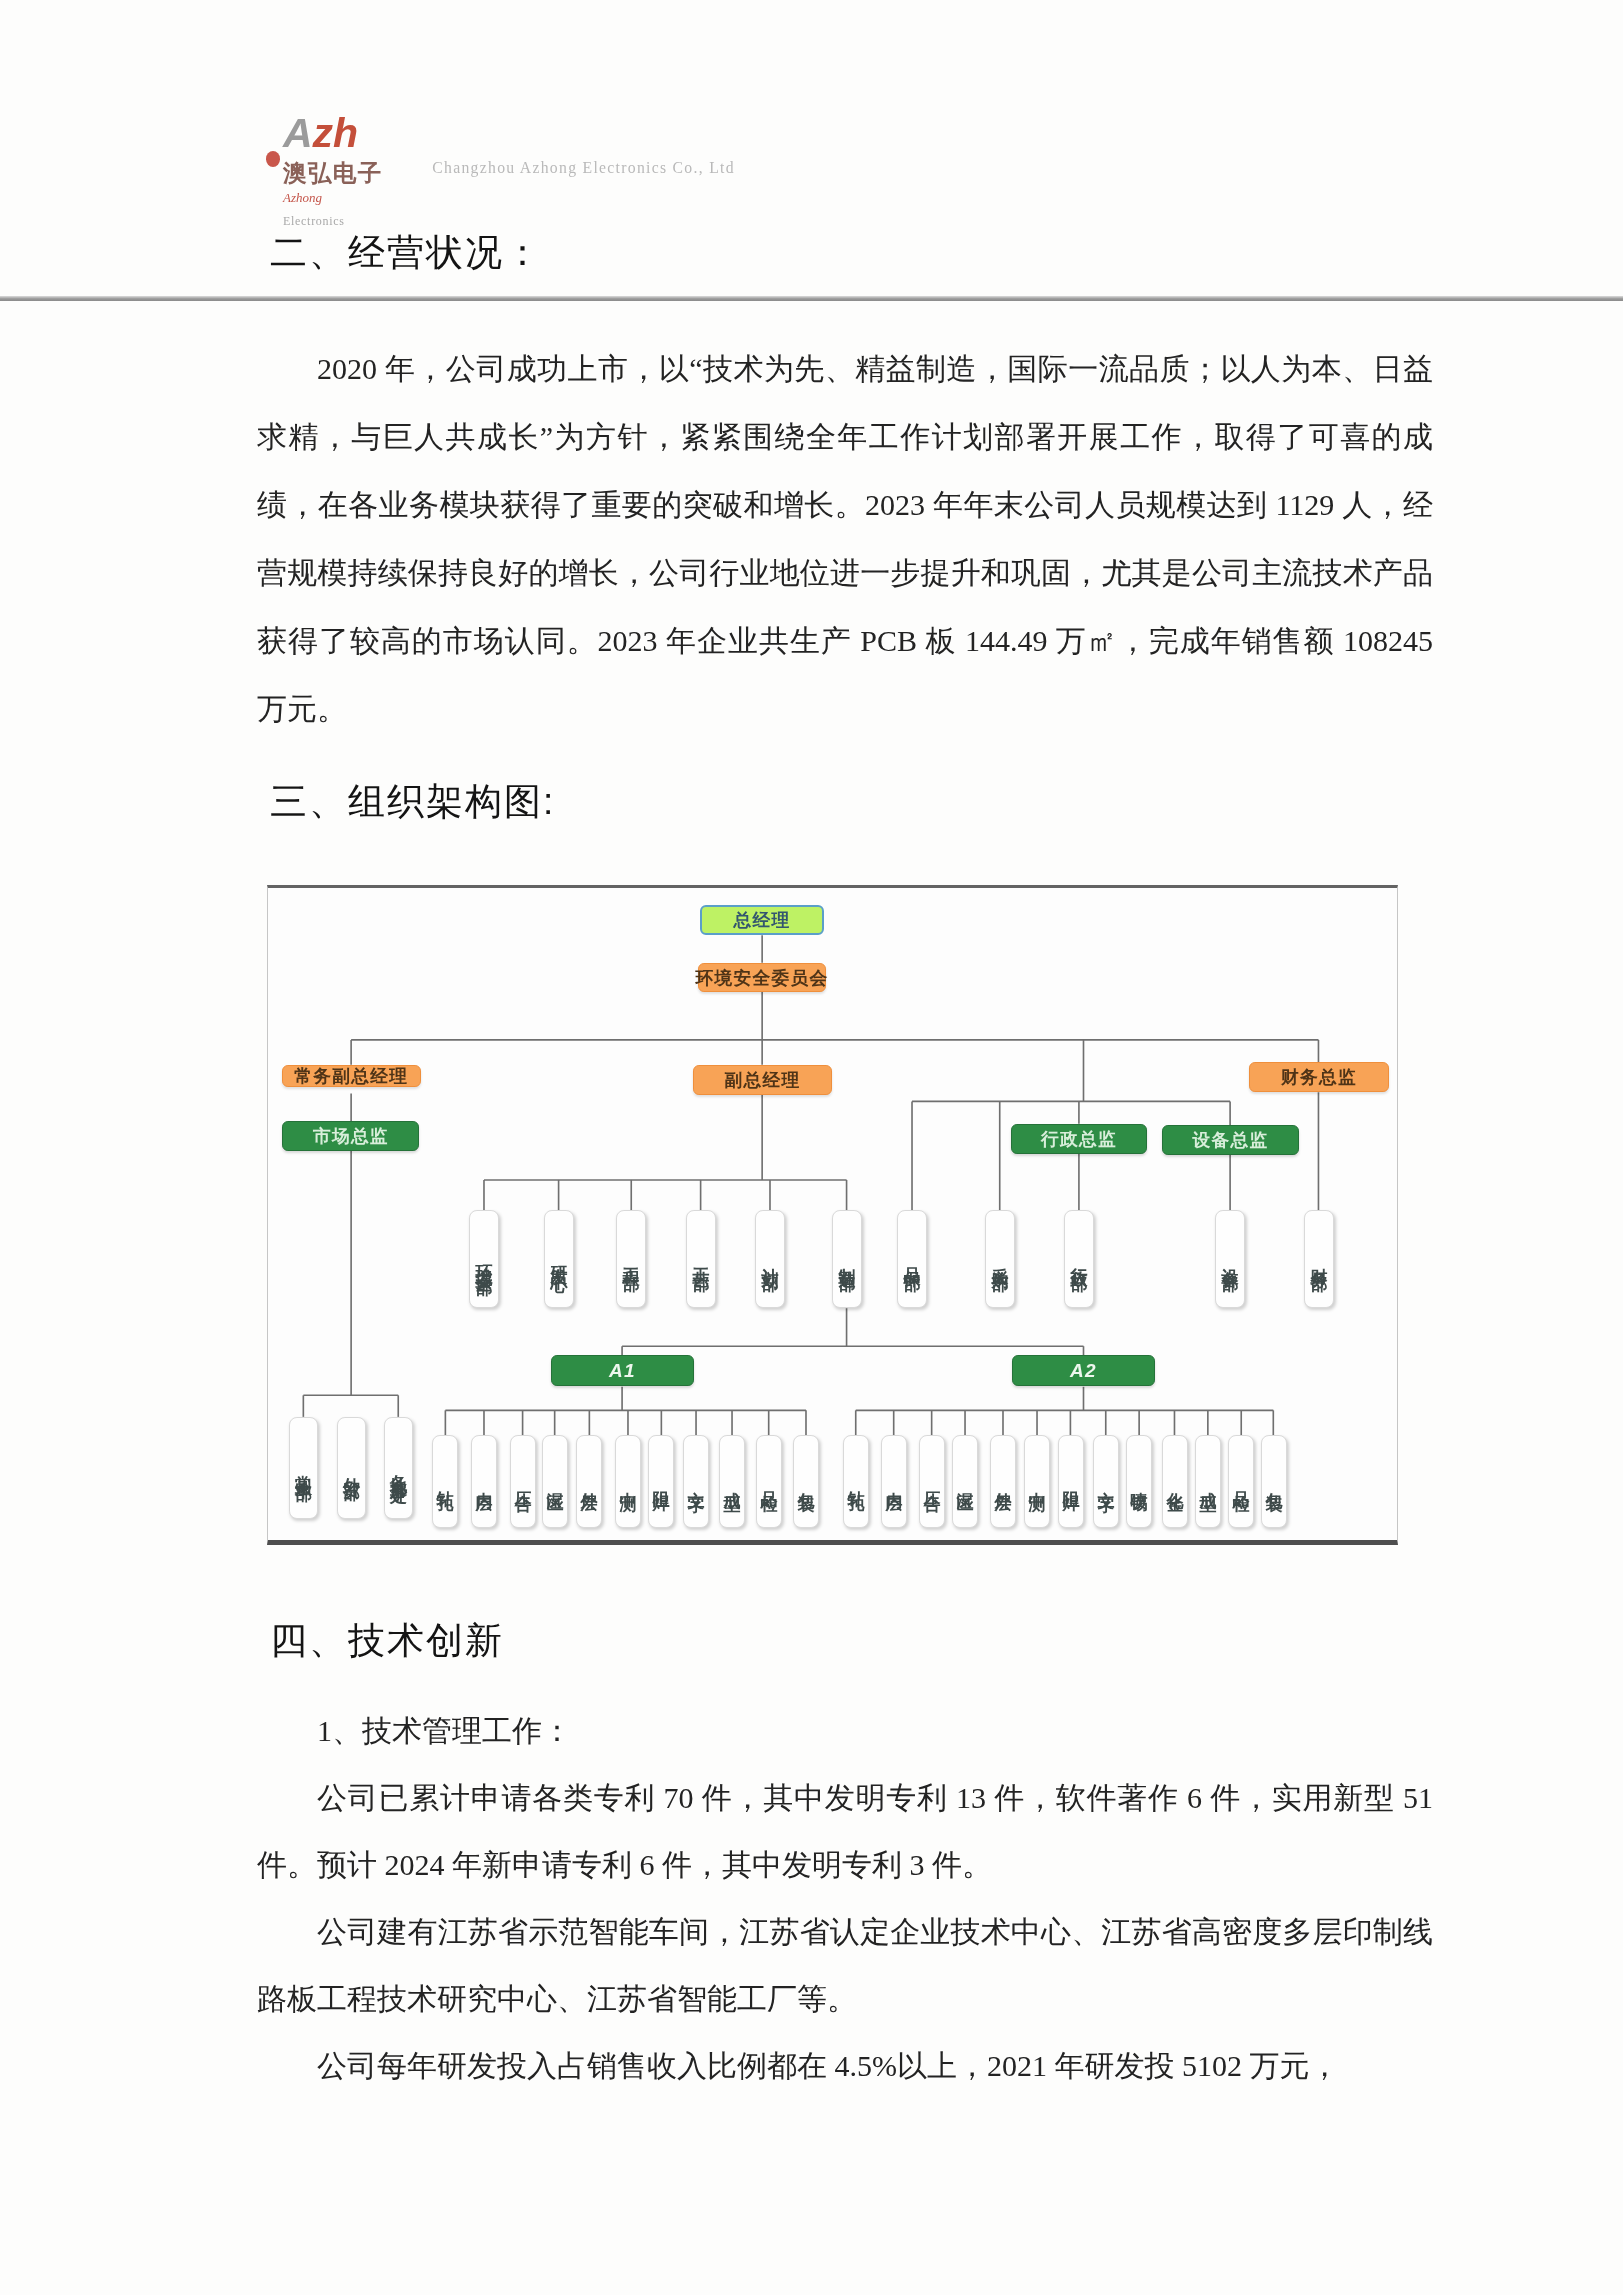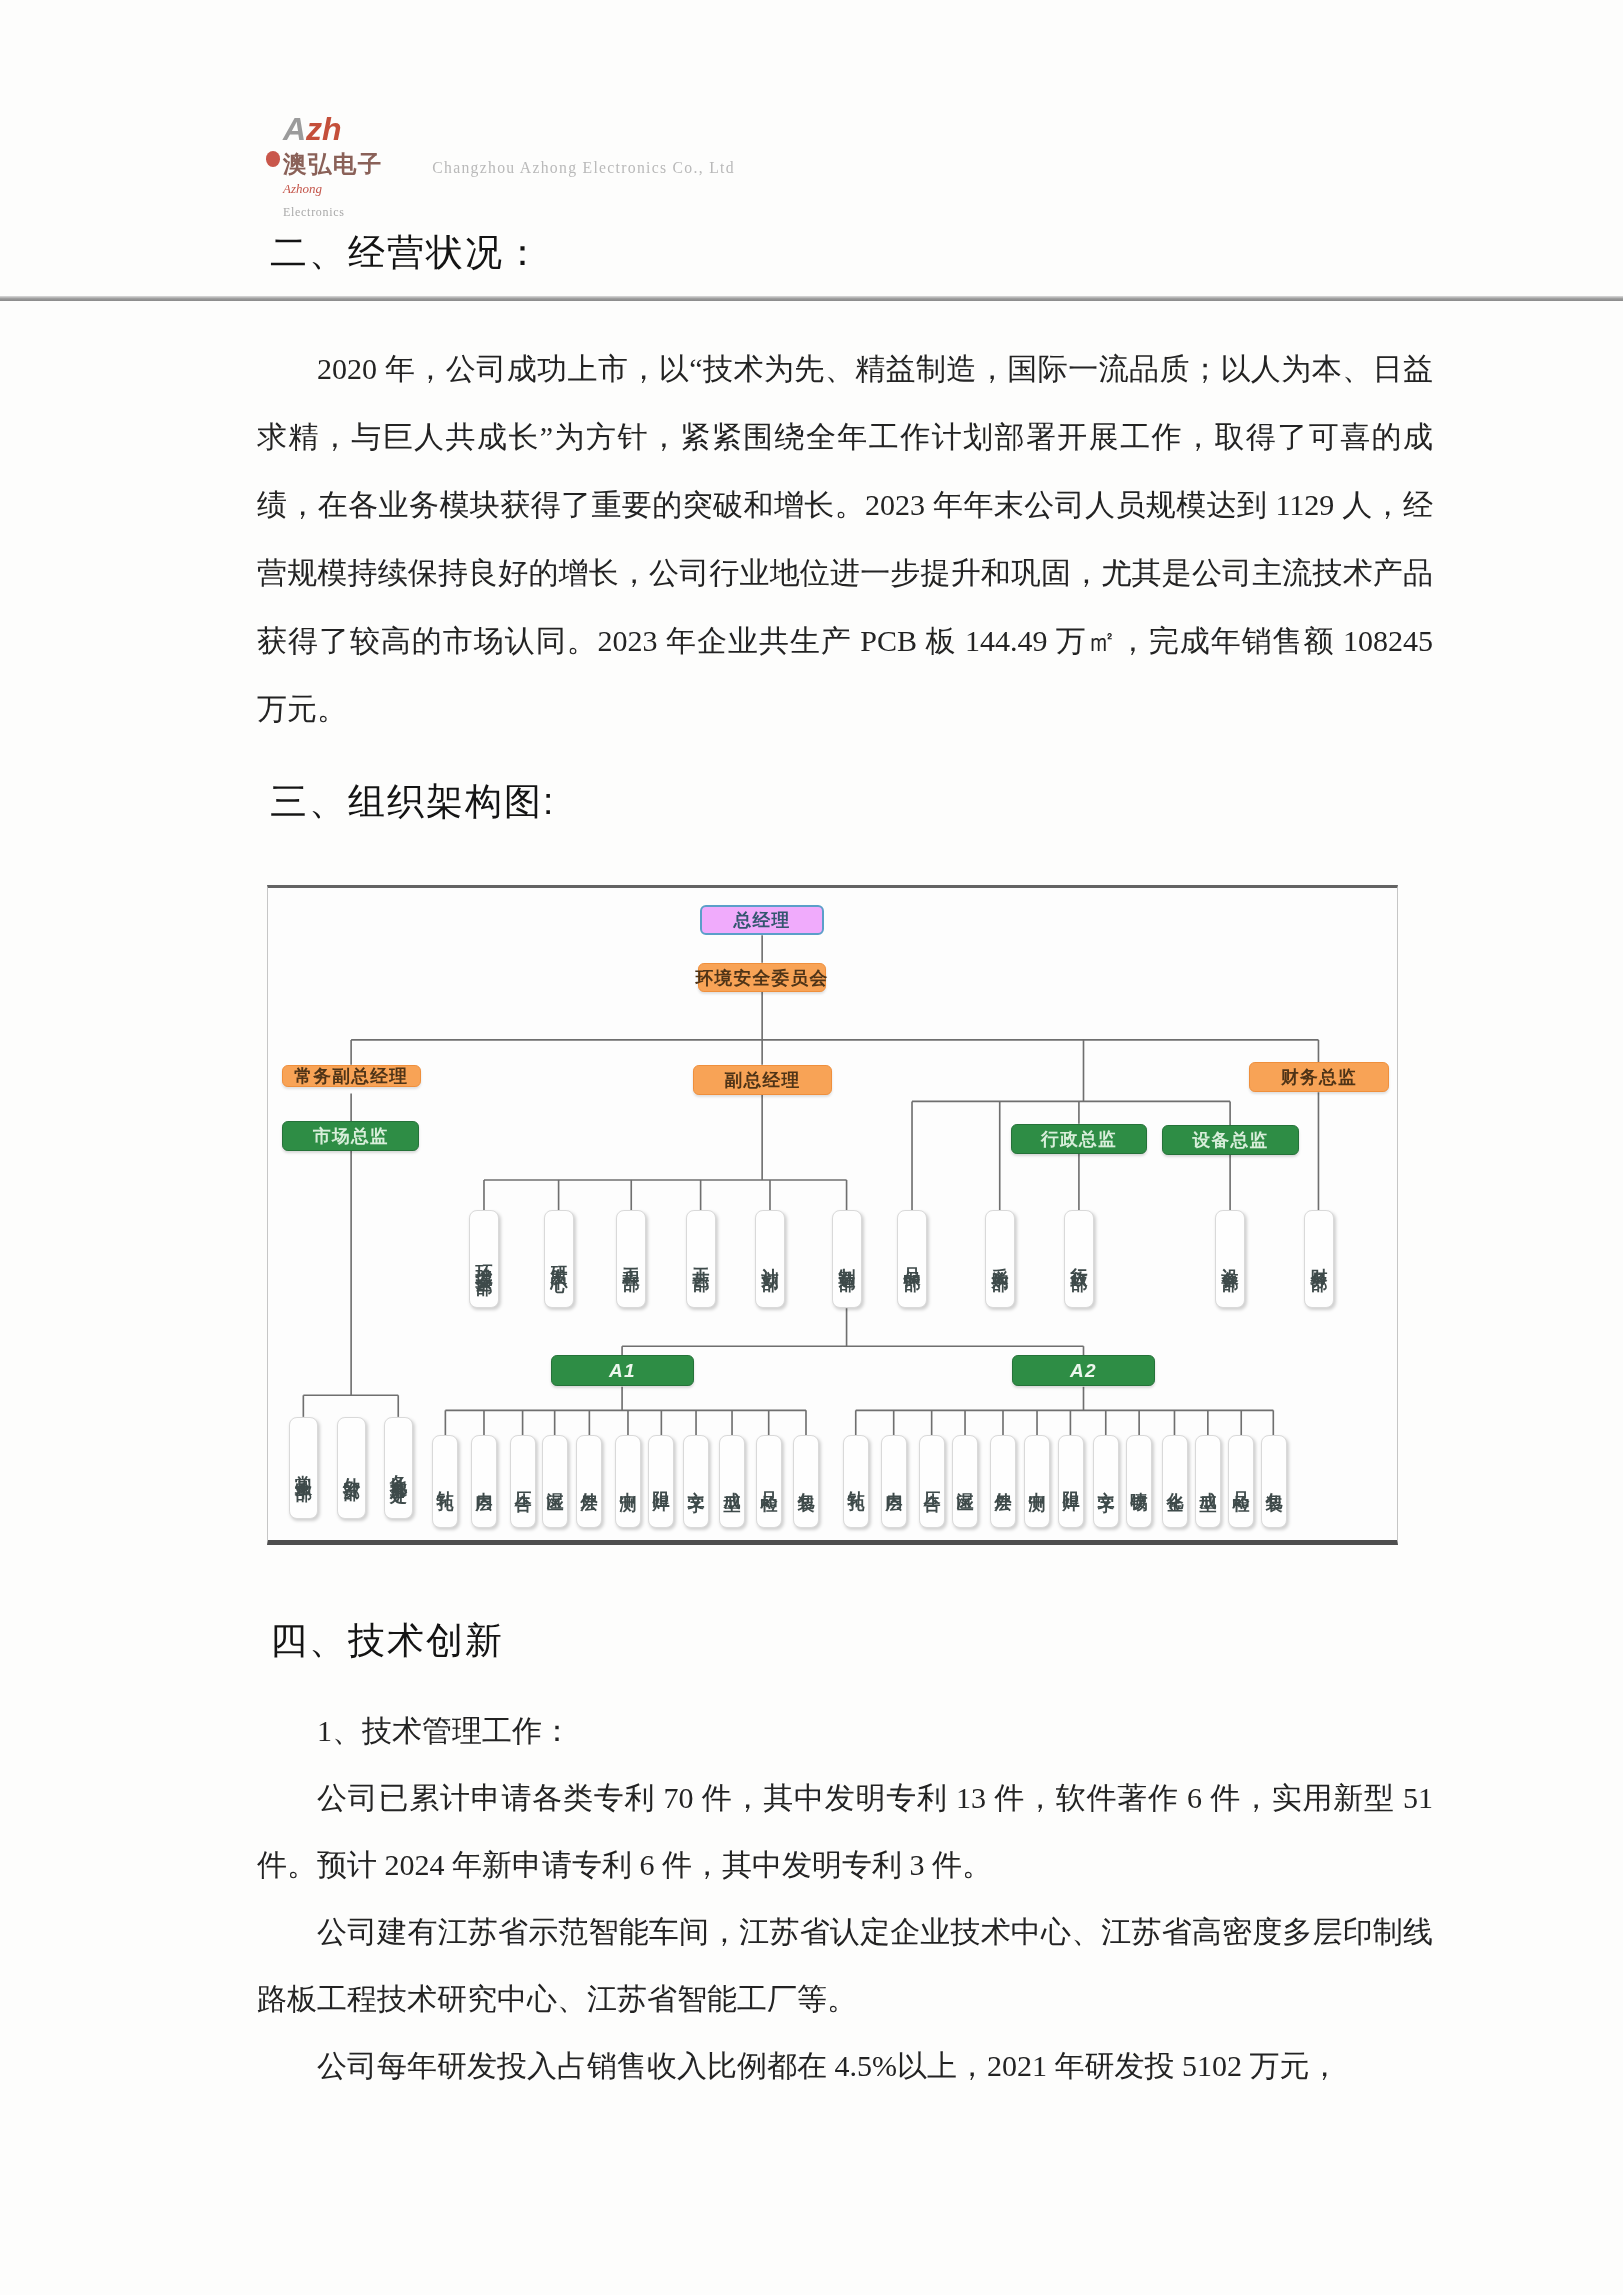--- a/index.html
+++ b/index.html
@@ -2,21 +2,21 @@
 <html style="font-size:10.5px"><head>
 <meta charset="utf-8">
 <style>
   html,body{margin:0;padding:0;background:#ffffff;}
   .page{position:relative;width:1624px;height:2295px;background:#fdfdfc;overflow:hidden;
         font-family:"Liberation Serif","DejaVu Serif",serif;color:#222;}
 
   
   .header{position:absolute;left:283px;top:113px;display:flex;align-items:flex-start;}
   .logo-mark-block{position:relative;width:131px;}
-  .logo-mark{font-family:"Liberation Sans","DejaVu Sans",sans-serif;font-style:italic;font-weight:bold;font-size:32px;line-height:1;}
+  .logo-mark{font-family:"Liberation Sans","DejaVu Sans",sans-serif;font-style:italic;font-weight:bold;font-size:41px;line-height:1;}
   .mark-a{color:#9b9b9b;}
   .mark-zh{color:#c44f3a;}
   .logo-dot{position:absolute;left:-17px;top:38px;width:14.4px;height:15.7px;border-radius:50%;background:#c0392b;opacity:.85;}
   .logo-cn{font-size:23.6px;color:#8a6158;font-weight:bold;letter-spacing:1.3px;margin-top:2.6px;font-family:"Liberation Sans",sans-serif;}
   .logo-pinyin{font-size:13px;color:#c4554a;font-style:italic;margin-top:1.3px;}
   .logo-sub{font-size:12px;color:#a9a9a9;margin-top:8px;letter-spacing:0.7px;}
   .company-block{margin-left:18.3px;padding-top:41px;white-space:nowrap;}
   .company-cn{font-family:"Liberation Sans","DejaVu Sans",sans-serif;font-size:30px;font-weight:bold;color:#8f8f8f;letter-spacing:2.6px;}
   .company-en{font-size:15.7px;color:#b9b9b9;margin-top:5.2px;letter-spacing:1.3px;}
 
@@ -36,21 +36,21 @@
   .para{margin:0;text-indent:2em;}
 
   
   .chart{position:absolute;left:267px;top:885px;width:1129px;height:652px;background:#fdfdfd;
          border-left:1.3px solid #c6c6c6;border-right:1.3px solid #c6c6c6;
          border-top:3.9px solid #636363;border-bottom:5.2px solid #4e4e4e;}
   .chart svg{position:absolute;left:0;top:0;}
   .oc-node{position:absolute;box-sizing:border-box;display:flex;align-items:center;justify-content:center;
            border-radius:5.9px;font-family:"Liberation Sans","DejaVu Sans",sans-serif;font-weight:bold;
            font-size:17.7px;letter-spacing:1.3px;white-space:nowrap;}
-  .oc-blue{background:#f0abfc;border:2px solid #5b9fc9;color:#33566f;}
+  .oc-blue{background:#bef264;border:2px solid #5b9fc9;color:#33566f;}
   .oc-orange{background:#f8a356;border:1.3px solid #ef8f3c;color:#4f3417;box-shadow:0 2px 2.6px rgba(0,0,0,.12);}
   .oc-green{background:#2e8d45;border:1.3px solid #257239;color:#d8eeda;box-shadow:0 2px 2.6px rgba(0,0,0,.15);}
   .oc-green-a{background:#2e8d45;border:1.3px solid #257239;color:#eef7ee;font-style:italic;font-size:19px;
               box-shadow:0 2px 2.6px rgba(0,0,0,.15);}
   .oc-white{background:#fefefe;border:1.3px solid #d9d9d9;color:#3e4a4a;writing-mode:vertical-rl;
             letter-spacing:3.3px;font-size:17px;border-radius:7.9px;box-shadow:1.3px 2px 3.3px rgba(0,0,0,.18);}
 </style>
 </head>
 <body>
 

